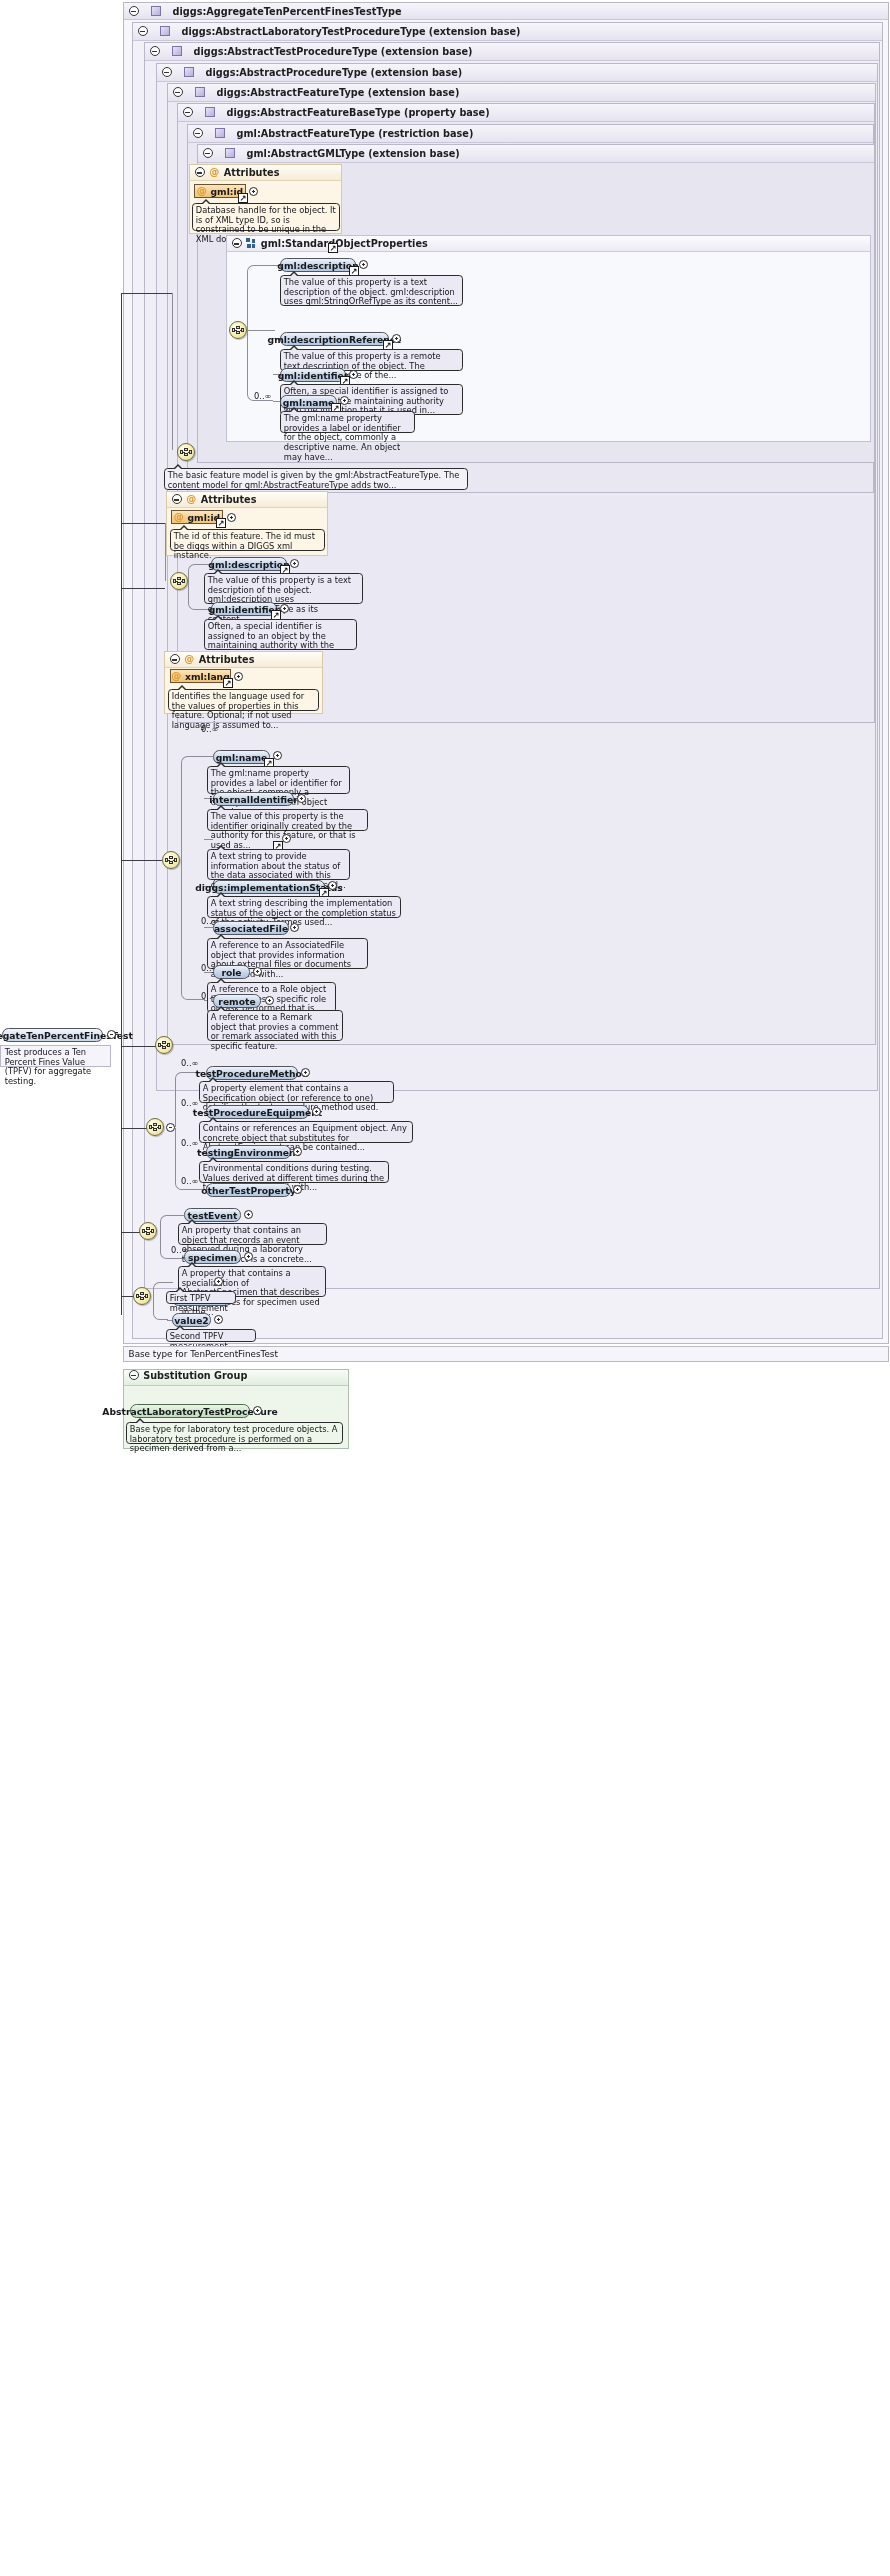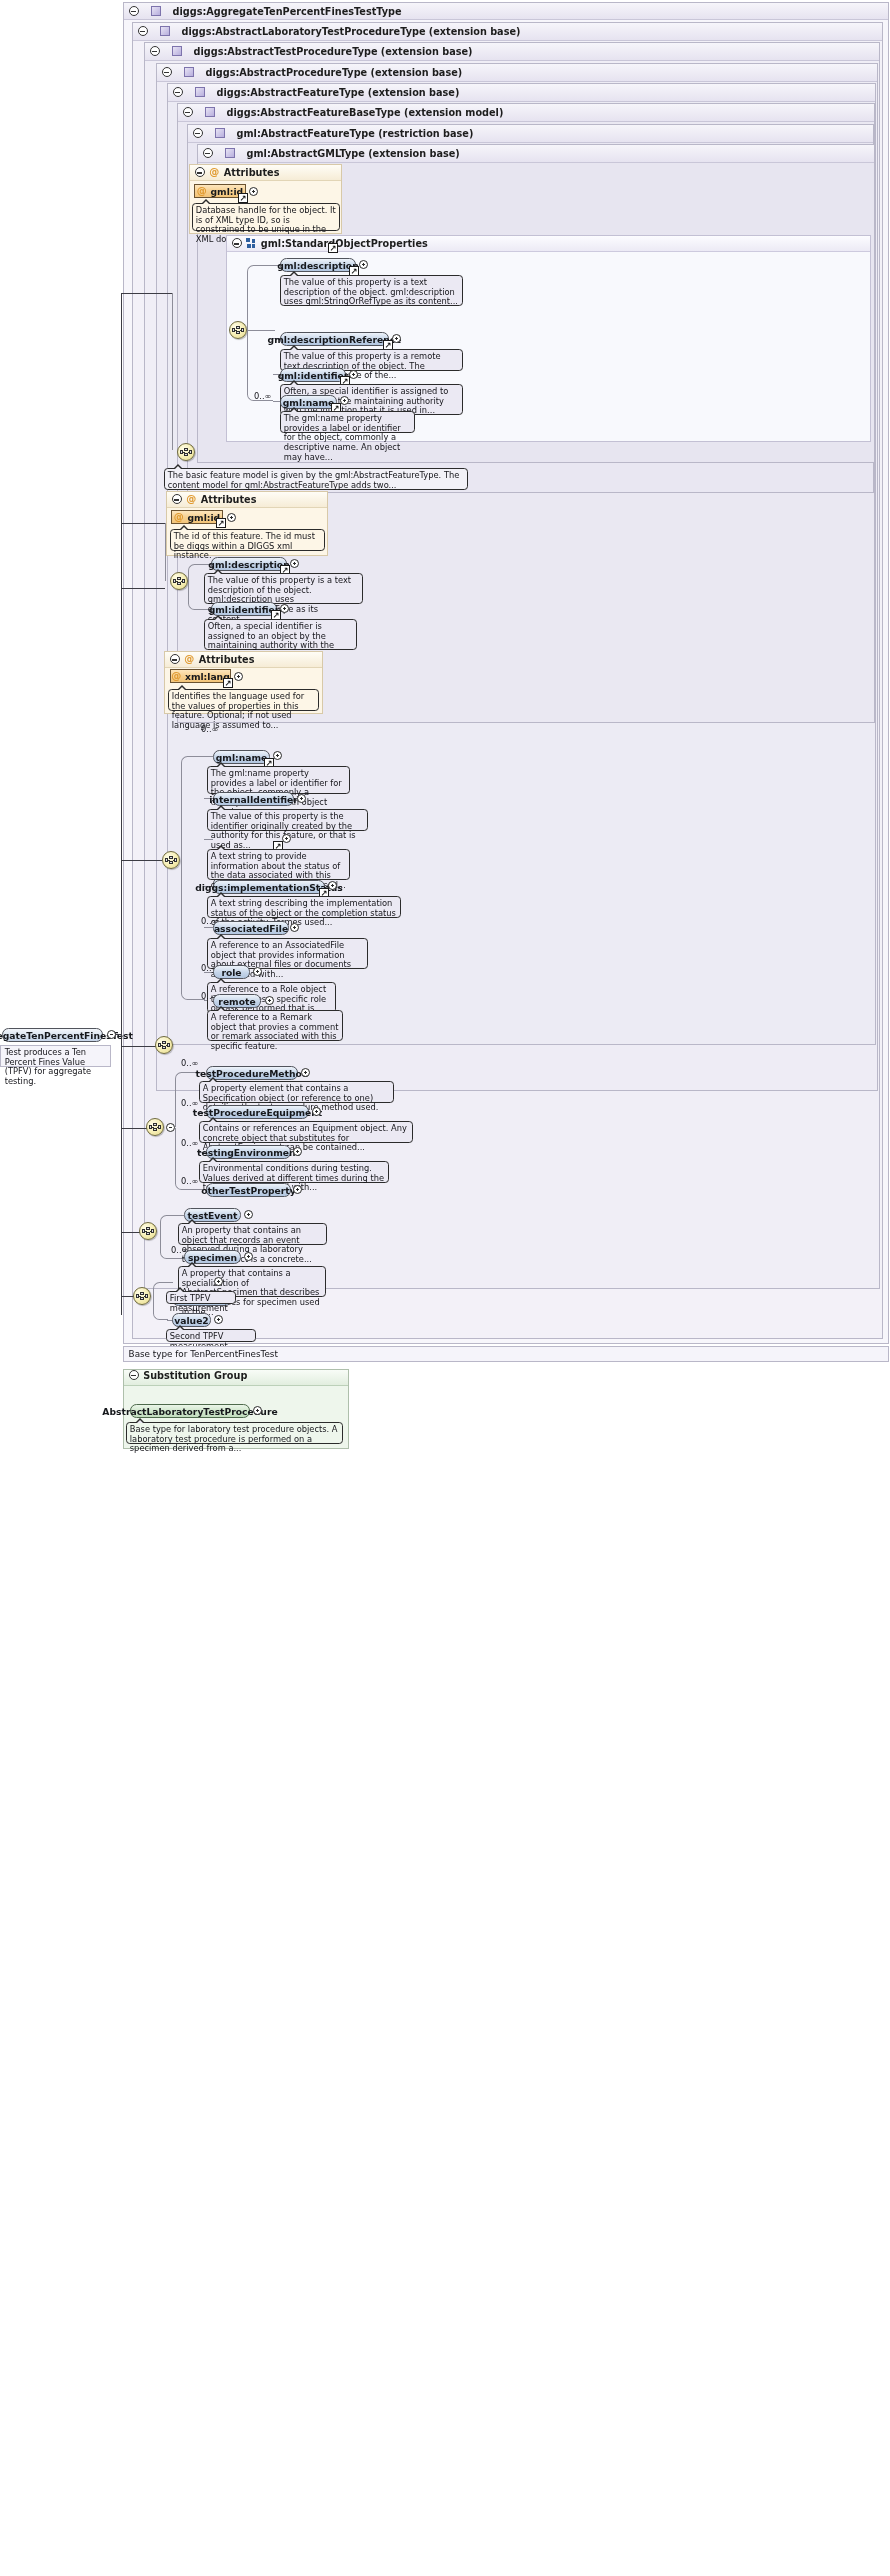--- a/index.html
+++ b/index.html
@@ -307,21 +307,21 @@
       <span class="circ"></span>
       <span class="sq"></span>
       <span class="lbl">diggs:AbstractFeatureType (extension base)</span>
     </div>
   </div>
 
   <div class="typebox lvl5" style="left:177px;top:103px;width:698px;height:620px;">
     <div class="typehdr">
       <span class="circ"></span>
       <span class="sq"></span>
-      <span class="lbl">diggs:AbstractFeatureBaseType (extension model)</span>
+      <span class="lbl">diggs:AbstractFeatureBaseType (property base)</span>
     </div>
   </div>
 
   <div class="typebox lvl6" style="left:187px;top:124px;width:687px;height:369px;">
     <div class="typehdr">
       <span class="circ"></span>
       <span class="sq"></span>
       <span class="lbl">gml:AbstractFeatureType (restriction base)</span>
     </div>
   </div>

